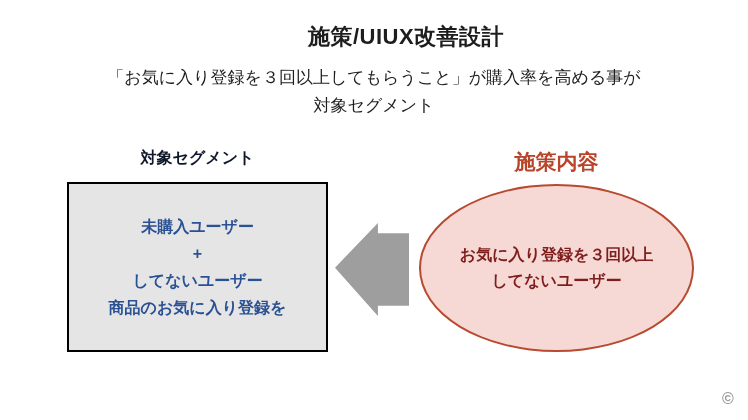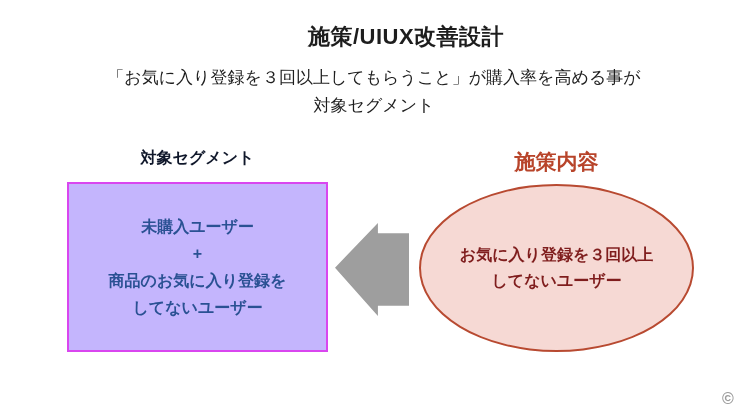--- a/index.html
+++ b/index.html
@@ -49,22 +49,22 @@
     font-weight: bold;
     color: #0f172a;
   }
   .segment-box {
     position: absolute;
     left: 67px;
     top: 182px;
     width: 261px;
     height: 170px;
     box-sizing: border-box;
-    background: #c4b5fd;
-    border: 2px solid #d946ef;
+    background: #e5e5e5;
+    border: 2px solid #000000;
     display: flex;
     align-items: center;
     justify-content: center;
   }
   .segment-box-text {
     text-align: center;
     font-size: 16px;
     font-weight: bold;
     color: #2a5193;
     line-height: 27px;
@@ -137,22 +137,22 @@
     <div>「お気に入り登録を３回以上してもらうこと」が購入率を高める事が</div>
     <div>対象セグメント</div>
   </div>
 
   <div class="segment-label">対象セグメント</div>
 
   <div class="segment-box">
     <div class="segment-box-text">
       <div>未購入ユーザー</div>
       <div>+</div>
+      <div>してないユーザー</div>
       <div>商品のお気に入り登録を</div>
-      <div>してないユーザー</div>
     </div>
   </div>
 
   <div class="block-arrow-left"></div>
 
   <div class="measure-label">施策内容</div>
 
   <div class="measure-ellipse">
     <div class="measure-ellipse-text">
       <div>お気に入り登録を３回以上</div>

